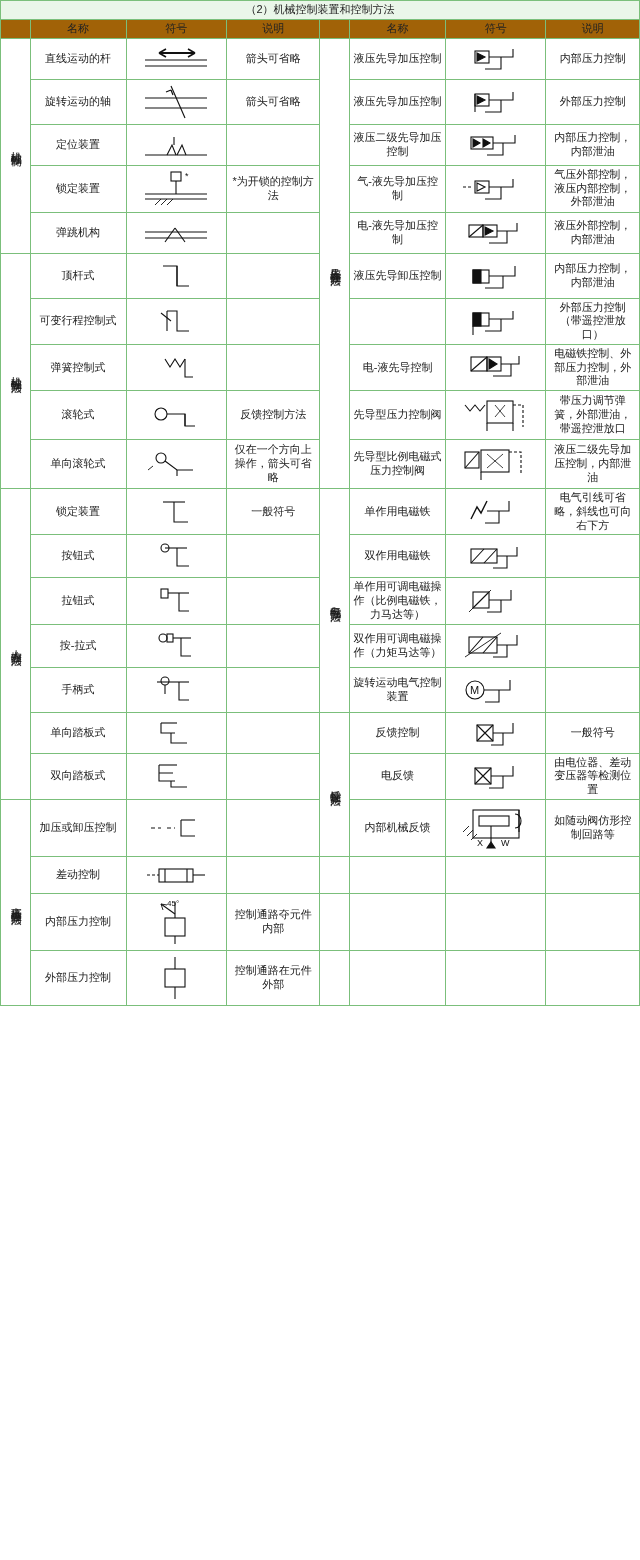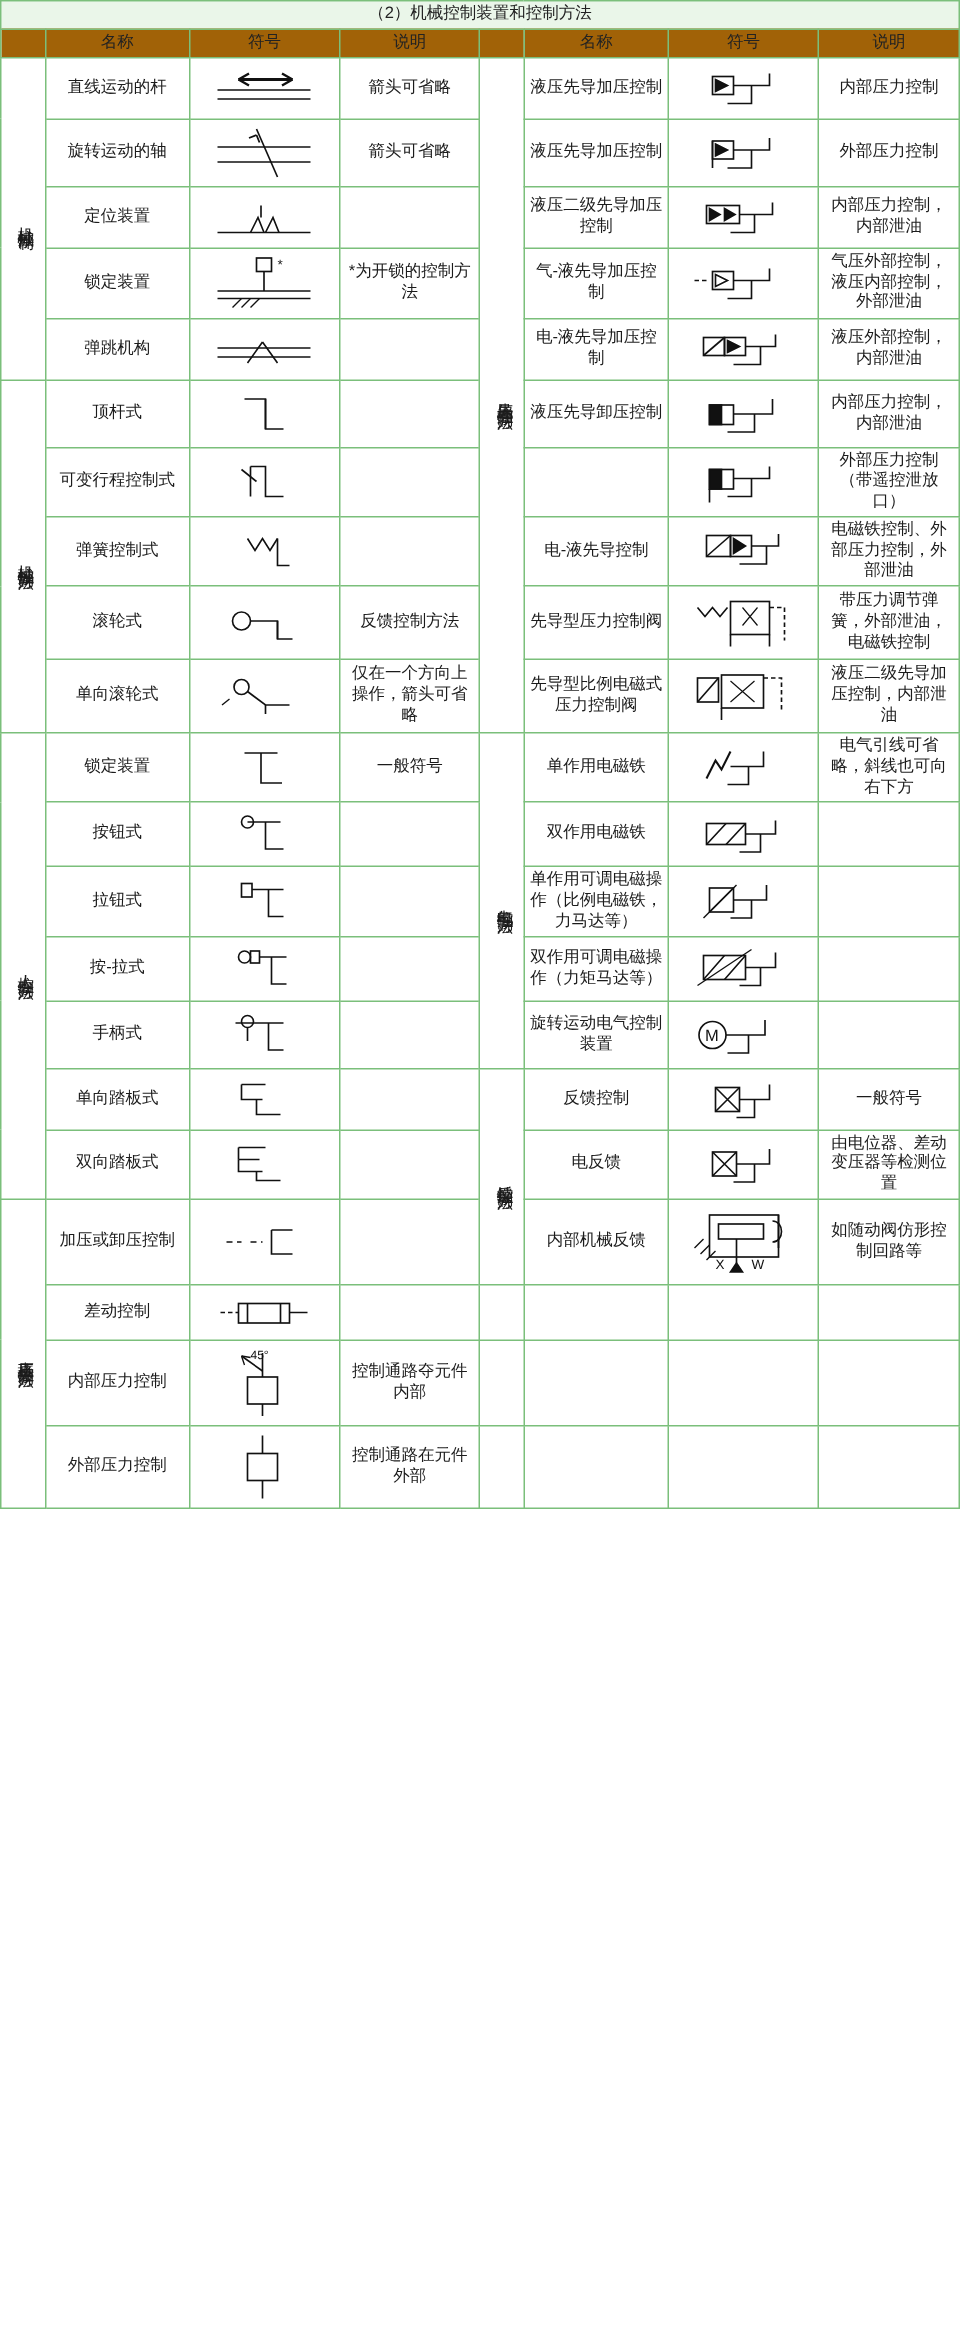--- a/index.html
+++ b/index.html
@@ -294,21 +294,21 @@
           <td class="sym-cell">
             <svg width="78" height="44" viewBox="0 0 78 44" fill="none" stroke="#111" stroke-width="1.1">
               <path d="M8 12 l5 6 l5 -6 l5 6 l5 -6"></path>
               <rect x="30" y="8" width="26" height="22"></rect>
               <path d="M38 12 l10 12 M48 12 l-10 12" stroke-width="0.8"></path>
               <path d="M56 12 h10 v22" stroke-dasharray="3 2"></path>
               <line x1="30" y1="30" x2="30" y2="38"></line>
               <line x1="56" y1="30" x2="56" y2="38"></line>
             </svg>
           </td>
-          <td class="desc-cell">带压力调节弹簧，外部泄油，电磁铁控制</td>
+          <td class="desc-cell">带压力调节弹簧，外部泄油，带遥控泄放口</td>
         </tr>
         <tr class="row">
           <td class="name-cell">单向滚轮式</td>
           <td class="sym-cell">
             <svg width="70" height="36" viewBox="0 0 70 36" fill="none" stroke="#111" stroke-width="1.1">
               <circle cx="20" cy="12" r="5"></circle>
               <path d="M24 15 l12 9 h16"></path>
               <path d="M36 24 v6"></path>
               <path d="M12 20 l-5 4" stroke-width="0.9"></path>
             </svg>

